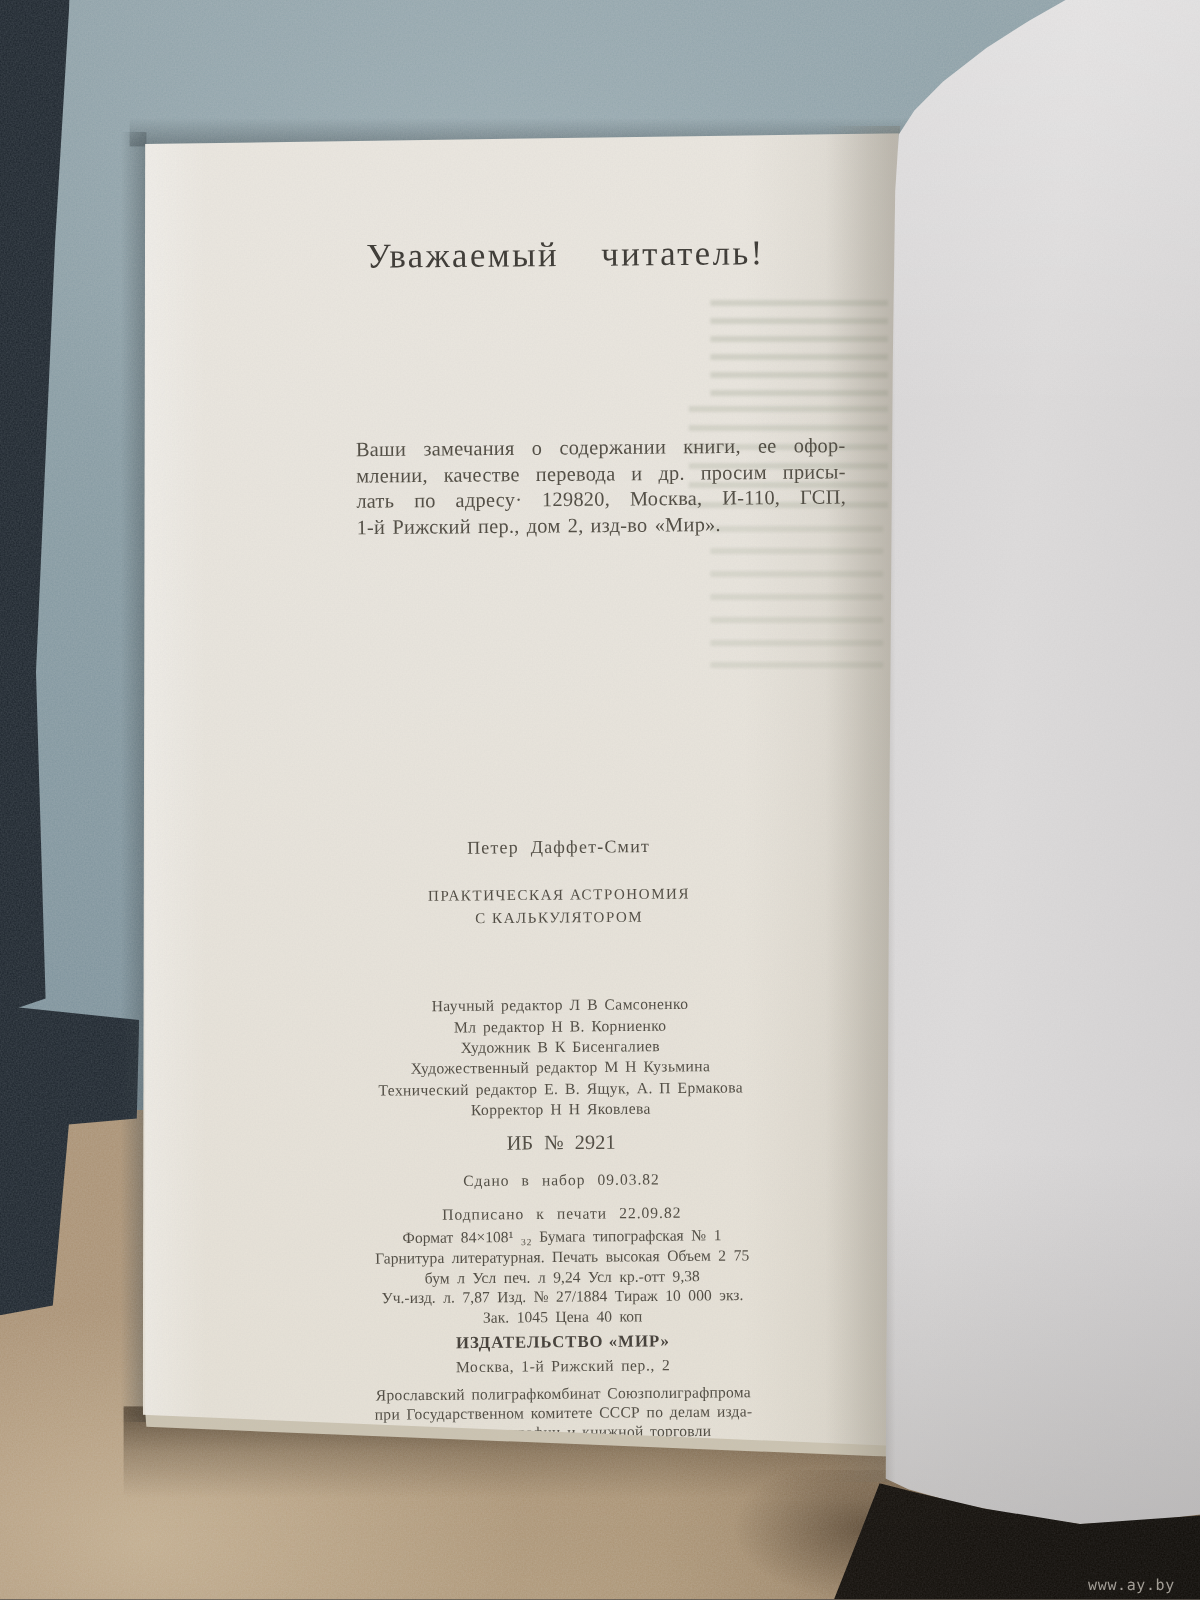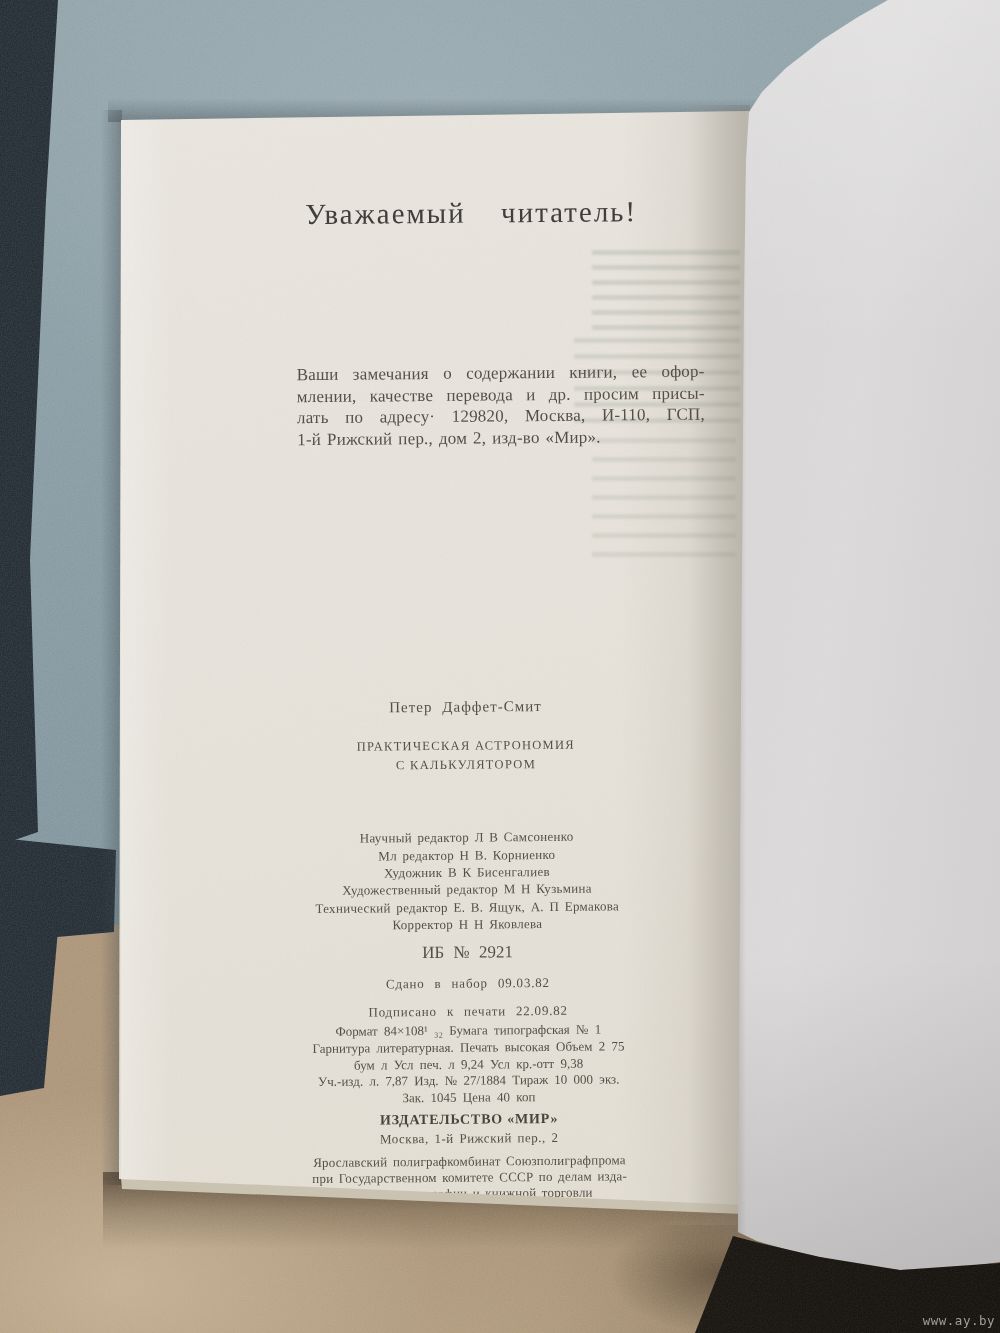--- a/index.html
+++ b/index.html
@@ -100,21 +100,21 @@
       transparent 72%, rgba(118,116,114,.28) 97%);}
   .curl-edge{position:absolute;left:735px;top:100px;width:14px;height:1140px;
     background:linear-gradient(to right, rgba(128,124,118,.35), transparent 80%);}
 
   
   .dark-corner{position:absolute;inset:0;z-index:10;
     clip-path:polygon(695px 1333px,717px 1277px,733px 1236px,760px 1243px,820px 1257px,
       900px 1270px,1000px 1263px,1000px 1333px);
     background:linear-gradient(105deg, rgba(84,64,43,.92) 0%, #1a140e 40%, #0f0c08 100%);}
 
-  .watermark{position:absolute;right:5px;bottom:5px;z-index:12;
+  .watermark{position:absolute;right:21px;bottom:5px;z-index:12;
     font-family:"DejaVu Sans Mono","Liberation Mono",monospace;
     font-size:12.5px;color:#b5b0a8;opacity:.88;letter-spacing:.5px;margin-left:26px;}
 </style>
 </head>
 <body>
 
 <div class="scene">
 
   <div class="carpet-blue"></div>
   <div class="carpet-tan"></div>

